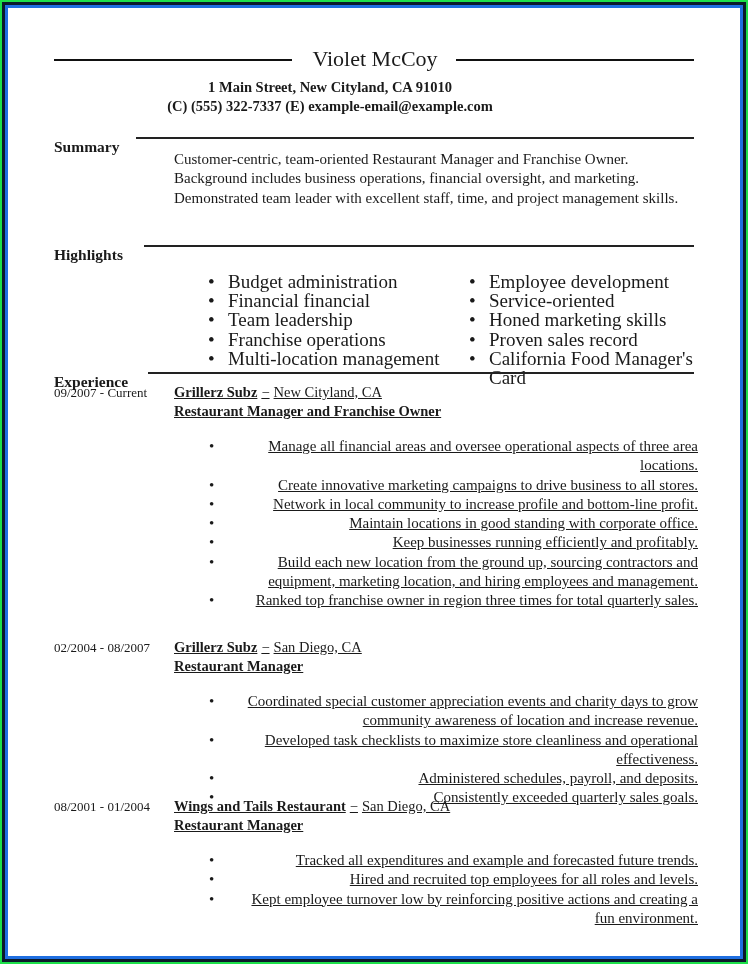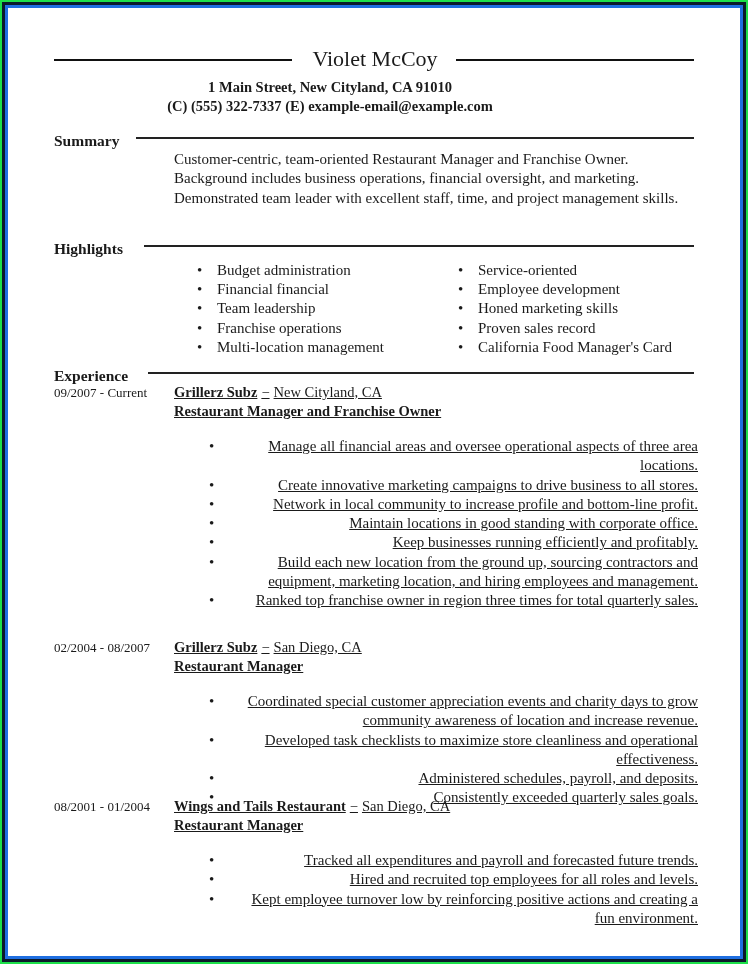--- a/index.html
+++ b/index.html
@@ -29,26 +29,26 @@
   .name-line.right { right: 0; width: 238px; }
   .name {
     position: absolute; left: 2px; right: 0; top: 0; text-align: center;
     font-size: 22px; line-height: 30px; font-weight: normal;
   }
   .contact { position: absolute; left: 0; width: 660px; text-align: center; font-size: 14.5px; font-weight: bold; }
   .addr { top: 79px; }
   .phone { top: 98px; }
 
   .section-head { position: absolute; left: 54px; width: 640px; height: 20px; }
-  .section-title { position: absolute; left: 0; top: 4px; font-size: 15.5px; font-weight: bold; background: #fff; padding-right: 10px; line-height: 20px; }
+  .section-title { position: absolute; left: 0; top: 10px; font-size: 15.5px; font-weight: bold; background: #fff; padding-right: 10px; line-height: 20px; }
   .section-rule { position: absolute; right: 0; top: 10px; height: 2px; background: #222; }
 
   .summary-text { position: absolute; left: 174px; top: 150px; width: 530px; font-size: 15px; line-height: 19.3px; }
 
-  .hl-col { position: absolute; top: 257px; list-style: none; margin: 4px; padding: 0; font-size: 15px; line-height: 19.2px; }
+  .hl-col { position: absolute; top: 257px; list-style: none; margin: 15px; padding: 0; font-size: 19px; line-height: 19.2px; }
   .hl-col li { position: relative; padding-left: 20px; }
   .hl-col li::before { content: "\2022"; position: absolute; left: 0; top: 0; }
   .hl-col.c1 { left: 193px; }
   .hl-col.c2 { left: 454px; }
 
   .job { position: absolute; left: 54px; width: 660px; }
   .job-dates { position: absolute; left: 0; top: 0; font-size: 13px; line-height: 19px; }
   .job-body { position: absolute; left: 120px; top: 0; width: 540px; text-decoration: underline; }
   .job-company-line { font-size: 14.5px; line-height: 19px; }
   .company { font-weight: bold; }
@@ -87,22 +87,22 @@
     <div class="section-title">Highlights</div>
   </div>
   <ul class="hl-col c1" id="hl1">
       <li>Budget administration</li>
       <li>Financial financial</li>
       <li>Team leadership</li>
       <li>Franchise operations</li>
       <li>Multi-location management</li>
     </ul>
   <ul class="hl-col c2" id="hl2">
+      <li>Employee development</li>
       <li>Service-oriented</li>
-      <li>Employee development</li>
       <li>Honed marketing skills</li>
       <li>Proven sales record</li>
       <li>California Food Manager's Card</li>
     </ul>
 
   <div class="section-head" style="top:362px;">
     <div class="section-rule" style="left:94px;"></div>
     <div class="section-title">Experience</div>
   </div>
 
@@ -135,20 +135,20 @@
             <li>Consistently exceeded quarterly sales goals.</li>
           </ul>
         </div>
       </div>
       <div class="job" style="top: 797px;">
         <div class="job-dates">08/2001 - 01/2004</div>
         <div class="job-body">
           <div class="job-company-line"><span class="company">Wings and Tails Restaurant</span><span class="dash">−</span><span>San Diego, CA</span></div>
           <div class="job-title">Restaurant Manager</div>
           <ul class="bullets">
-            <li>Tracked all expenditures and payroll and forecasted future trends.</li>
+            <li>Tracked all expenditures and example and forecasted future trends.</li>
             <li>Hired and recruited top employees for all roles and levels.</li>
             <li>Kept employee turnover low by reinforcing positive actions and creating a fun environment.</li>
           </ul>
         </div>
       </div>
     </div>
 </div>
 
 </body></html>

